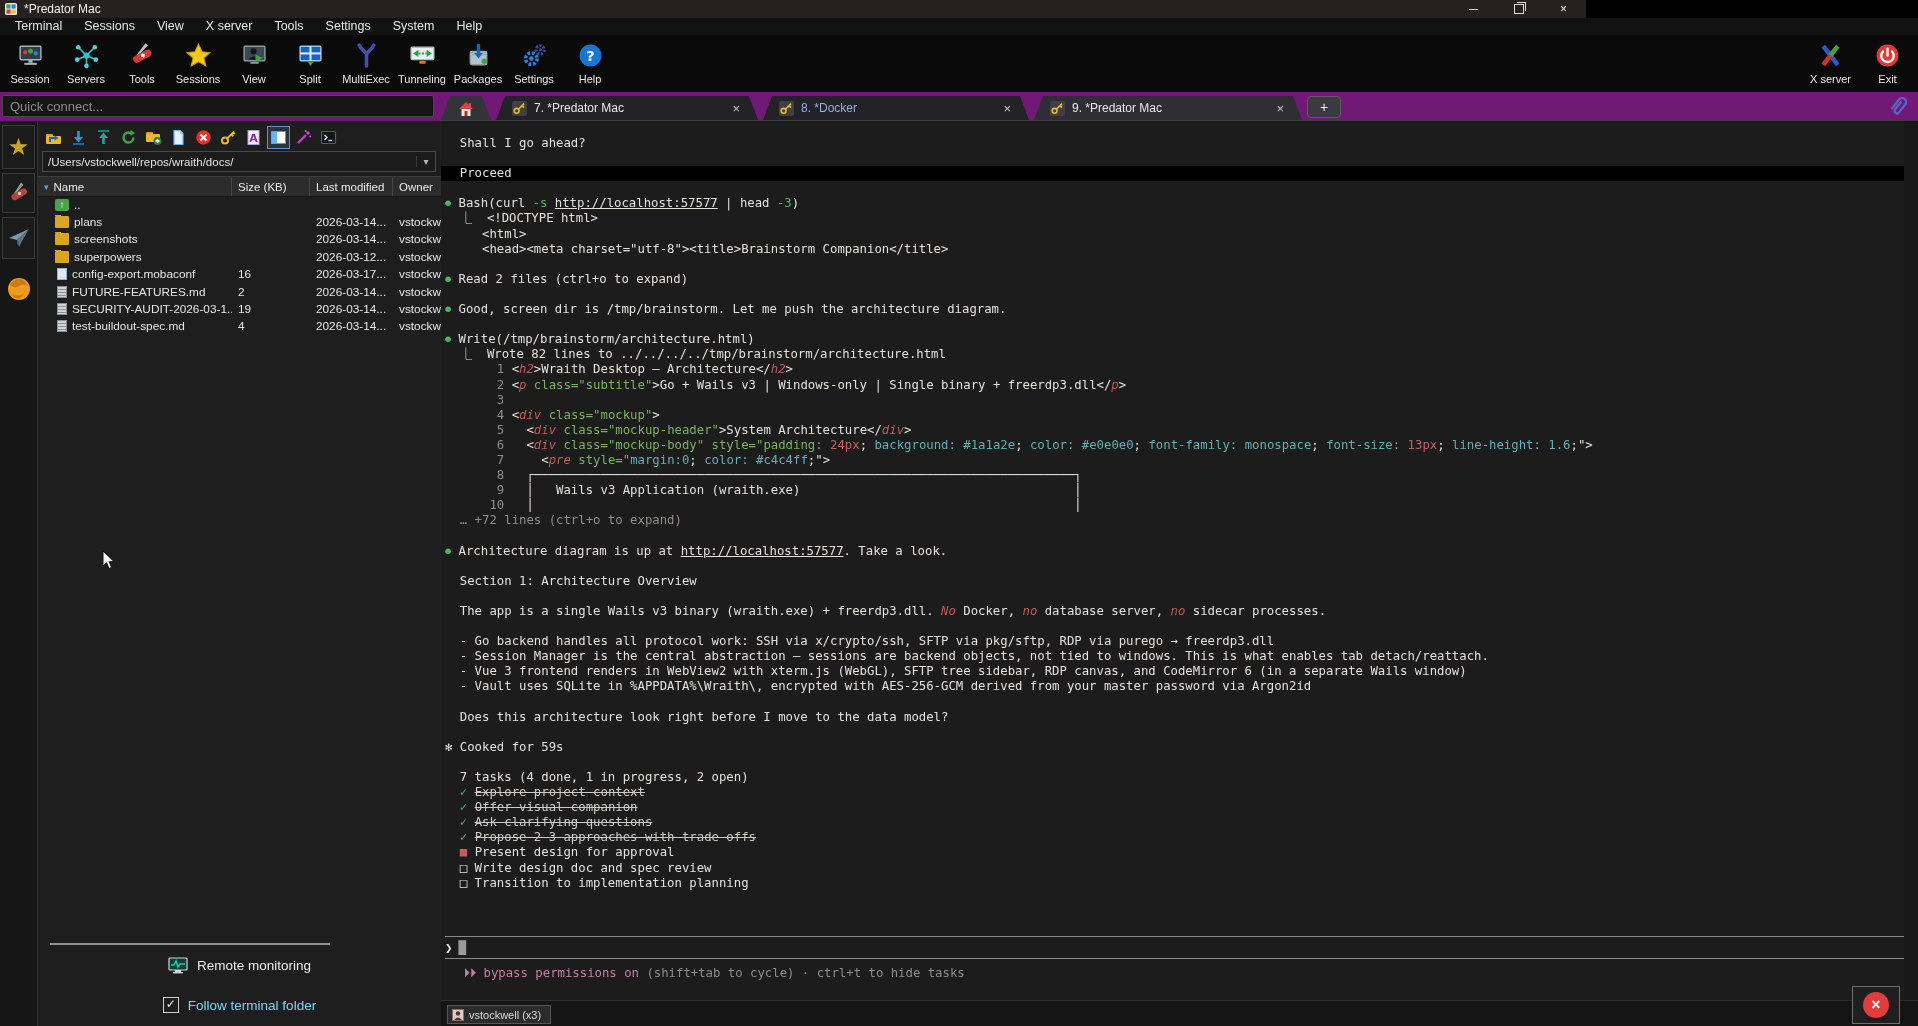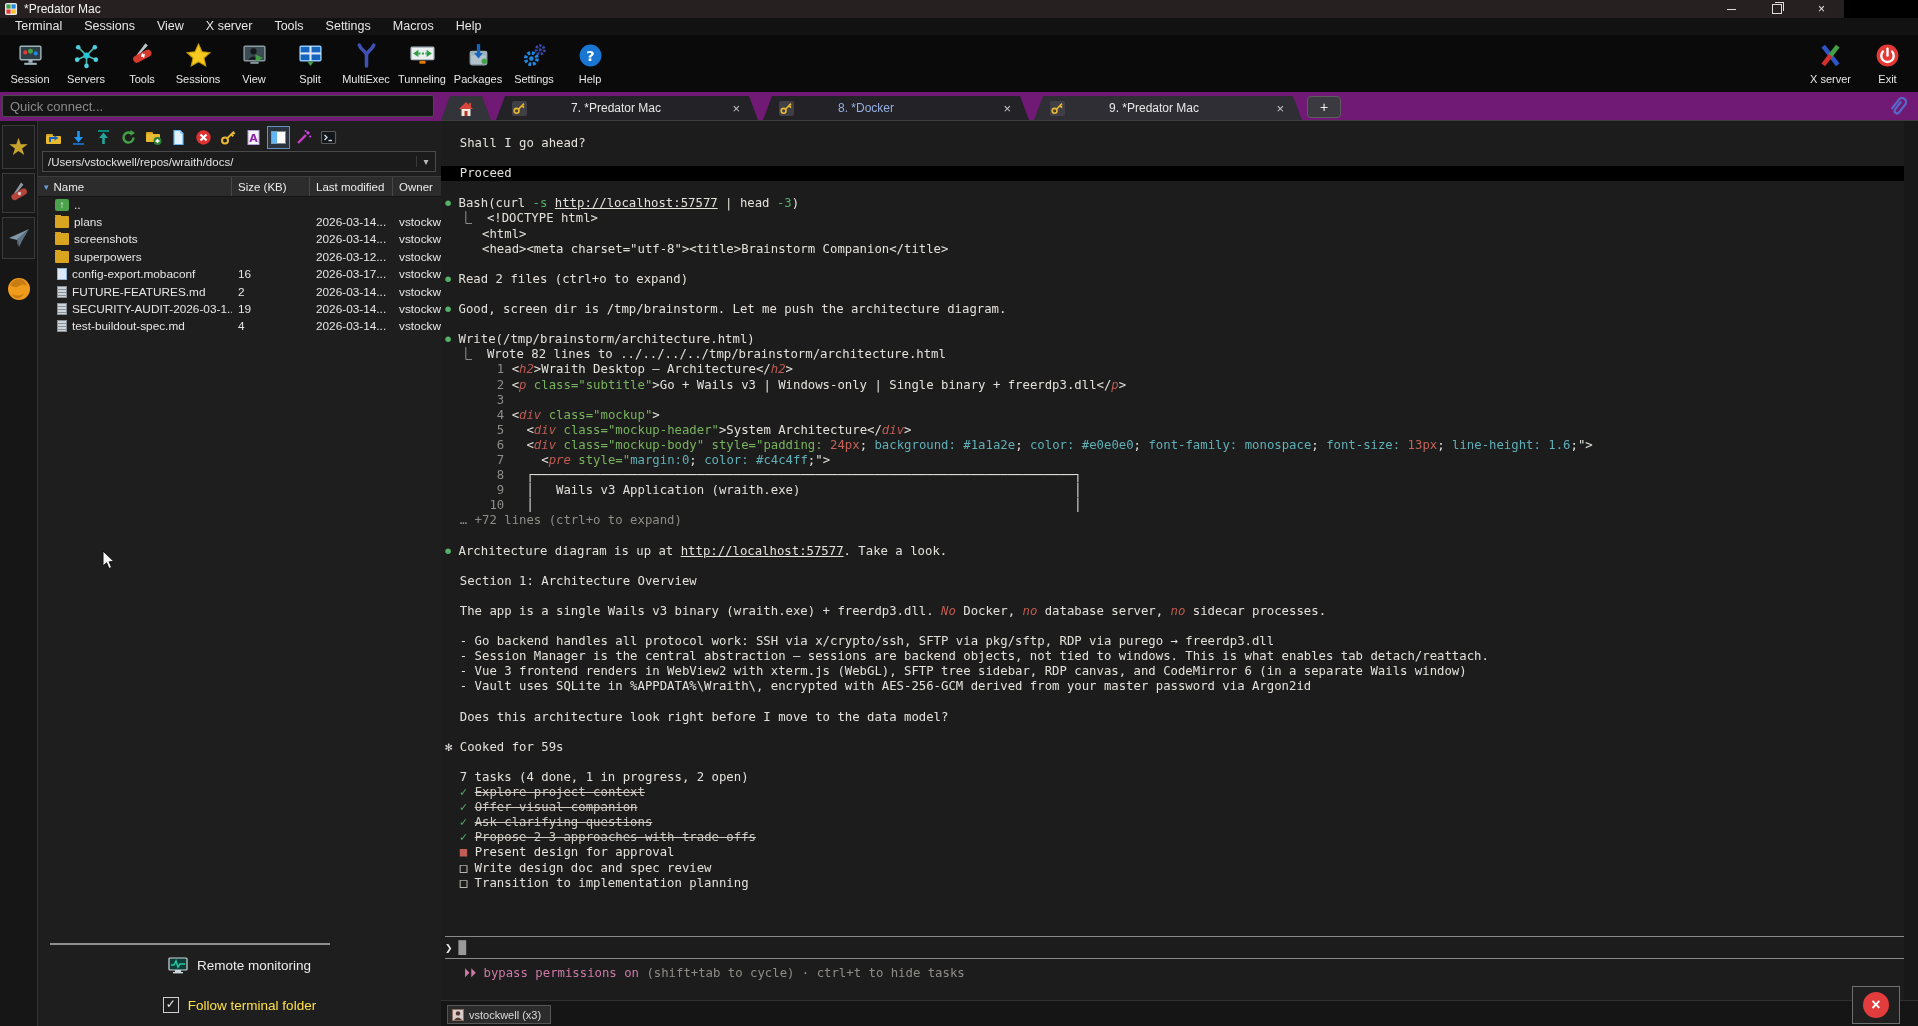--- a/index.html
+++ b/index.html
@@ -2,21 +2,21 @@
 <html><head>
 <meta charset="utf-8">
 <style>
   html,body{margin:0;padding:0;background:#000;}
   body{width:1918px;height:1026px;position:relative;overflow:hidden;
        font-family:"Liberation Sans",sans-serif;color:#e8e8e8;
        -webkit-font-smoothing:antialiased;}
   .abs{position:absolute;}
 
   
-  .titlebar{left:0;top:0;width:1844px;height:18px;background:#272020;display:flex;align-items:center;}
+  .titlebar{left:0;top:0;width:1586px;height:18px;background:#272020;display:flex;align-items:center;}
   .app-icon{width:13px;height:13px;margin:0 6px 0 5px;}
   .title-text{font-size:12px;color:#f2f2f2;}
   .win-controls{position:absolute;right:0;top:0;height:18px;display:flex;}
   .win-btn{width:45px;height:18px;display:flex;align-items:center;justify-content:center;color:#e8e8e8;font-size:12px;}
   .restore-glyph{width:8px;height:8px;border:1px solid #ddd;position:relative;background:#272020;}
   .restore-glyph::before{content:"";position:absolute;left:2px;top:-3px;width:8px;height:8px;border:1px solid #ddd;border-bottom:none;border-left:none;}
   .min-glyph{width:9px;height:1px;background:#ddd;}
 
   
   .menubar{left:0;top:18px;width:1918px;height:17px;background:#121212;display:flex;align-items:center;padding-left:4px;}
@@ -32,21 +32,21 @@
   .tb-right .tb-item{width:57px;}
 
   
   .qc-row{left:0;top:92px;width:1918px;height:29px;background:#701a75;}
   .qc-input{position:absolute;left:2px;top:3px;width:432px;height:22px;background:#151515;
     border:1px solid #4a4a4a;border-radius:2px;color:#b9b9b9;font-size:13px;padding:0 7px;
     font-family:"Liberation Sans",sans-serif;box-sizing:border-box;}
   .qc-input::placeholder{color:#8a8a8a;}
   .tabstrip{position:absolute;left:441px;top:0;right:0;height:29px;border-bottom:1px solid #3d3d3d;box-sizing:border-box;display:flex;align-items:flex-end;}
   .tab{height:24px;display:flex;align-items:center;clip-path:polygon(0 100%,9px 0,calc(100% - 9px) 0,100% 100%);
-       background:#222227;margin-right:5px;padding:0 18px 0 16px;position:relative;gap:37px;}
+       background:#222227;margin-right:5px;padding:0 18px 0 16px;position:relative;}
   .tab-home{width:50px;background:#33333a;justify-content:center;padding:0;}
   .tab.active{background:#2e2e34;}
   .tab-label{font-size:12px;color:#e8e8e8;margin-left:7px;white-space:nowrap;}
   .tab-label.alert{color:#96aee0;}
   .tab-close{margin-left:auto;padding-left:26px;color:#c9c9c9;font-size:13px;}
   .tab7{width:228px;}.tab8{width:232px;}.tab9{width:234px;}
   .tab .keybadge{flex:0 0 auto;}
   .newtab{width:32px;height:20px;margin-bottom:2px;border:1px solid #5d5d5d;border-radius:4px;background:#3a3a40;
           color:#f0f0f0;font-size:14px;display:flex;align-items:center;justify-content:center;}
   .clip{position:absolute;right:8px;top:1px;}
@@ -81,21 +81,21 @@
   .fi-file{background:#dce9f5;border:1px solid #8fb3d4;width:10px;height:12px;margin-left:2px;box-sizing:border-box;}
   .fi-doc{background:#cfd4d9;border:1px solid #8a9097;width:10px;height:12px;margin-left:2px;box-sizing:border-box;
           background-image:linear-gradient(#8a9097 1px,transparent 1px);background-size:100% 3px;background-position:0 2px;}
 
   
   .side-divider{position:absolute;left:12px;top:822px;width:280px;height:2px;background:#8f8f8f;}
   .remote-row{position:absolute;left:0;top:836px;width:100%;display:flex;align-items:center;justify-content:center;}
   .remote-label{font-size:13.5px;color:#ececec;margin-left:9px;}
   .follow-row{position:absolute;left:0;top:876px;width:100%;display:flex;align-items:center;justify-content:center;}
   .checkbox{width:14px;height:14px;border:1px solid #cfcfcf;background:#1e1e1e;color:#e8e8e8;font-size:12px;line-height:13px;text-align:center;}
-  .follow-label{font-size:13.5px;color:#fde047;margin-left:9px;}
+  .follow-label{font-size:13.5px;color:#7dd3fc;margin-left:9px;}
 
   
   .terminal{left:441px;top:121px;right:0;bottom:26px;background:#1c1c1c;}
   .term-lines{position:absolute;left:4px;top:15px;right:0;font-family:"DejaVu Sans Mono",monospace;font-size:12.3px;}
   .tline{height:15.1px;line-height:15.1px;white-space:pre;}
   .tline.sel{background:#000;margin-left:-4px;padding-left:4px;}
   .s-d{color:#e4e1dc;} .s-gy{color:#8f8d88;} .s-gn{color:#55b068;}
   .s-rd{color:#c05b52;font-style:italic;} .s-at{color:#79b35e;} .s-cy{color:#5fb0b7;}
   .s-vl{color:#c4635a;} .s-u{color:#e4e1dc;text-decoration:underline;}
   .s-st{color:#cfcac3;text-decoration:line-through;} .s-pg{color:#c25e56;}
@@ -145,21 +145,21 @@
   </div>
 </div>
 
 <div class="abs menubar">
   <span class="menu-item">Terminal</span>
   <span class="menu-item">Sessions</span>
   <span class="menu-item">View</span>
   <span class="menu-item">X server</span>
   <span class="menu-item">Tools</span>
   <span class="menu-item">Settings</span>
-  <span class="menu-item">Macros</span>
+  <span class="menu-item">System</span>
   <span class="menu-item">Help</span>
 </div>
 
 <div class="abs toolbar">
   <div class="tb-left">
     <div class="tb-item">
       <span class="ic">
         <svg width="27" height="27" viewBox="0 0 26 26">
             <rect x="3" y="4" width="20" height="13" rx="1" fill="#2f3d44" stroke="#9fb3bb" stroke-width="1.4"></rect>
             <circle cx="8" cy="10" r="2" fill="#e53935"></circle>

